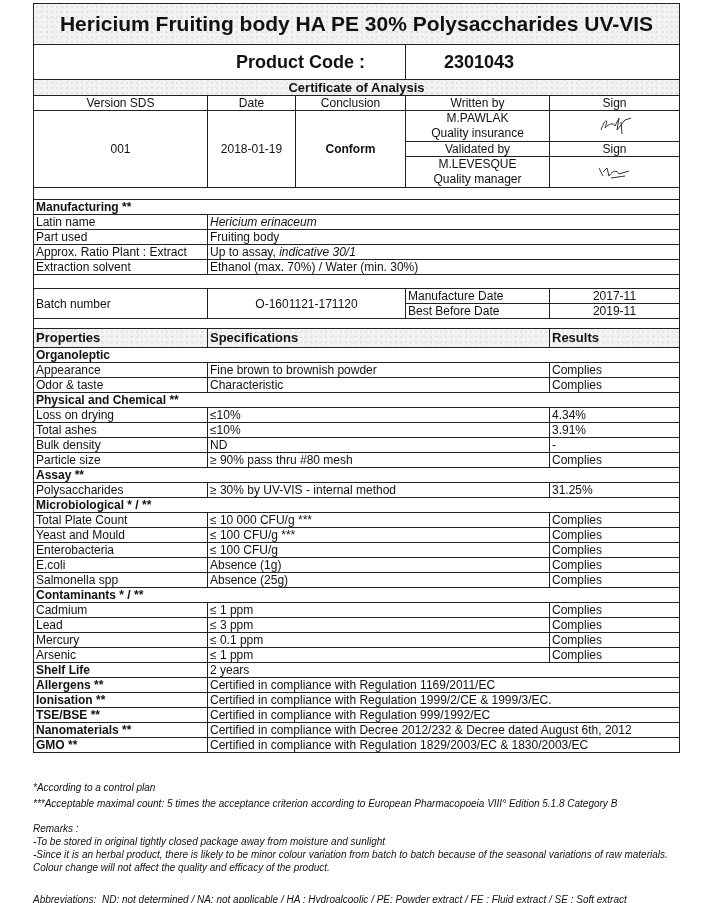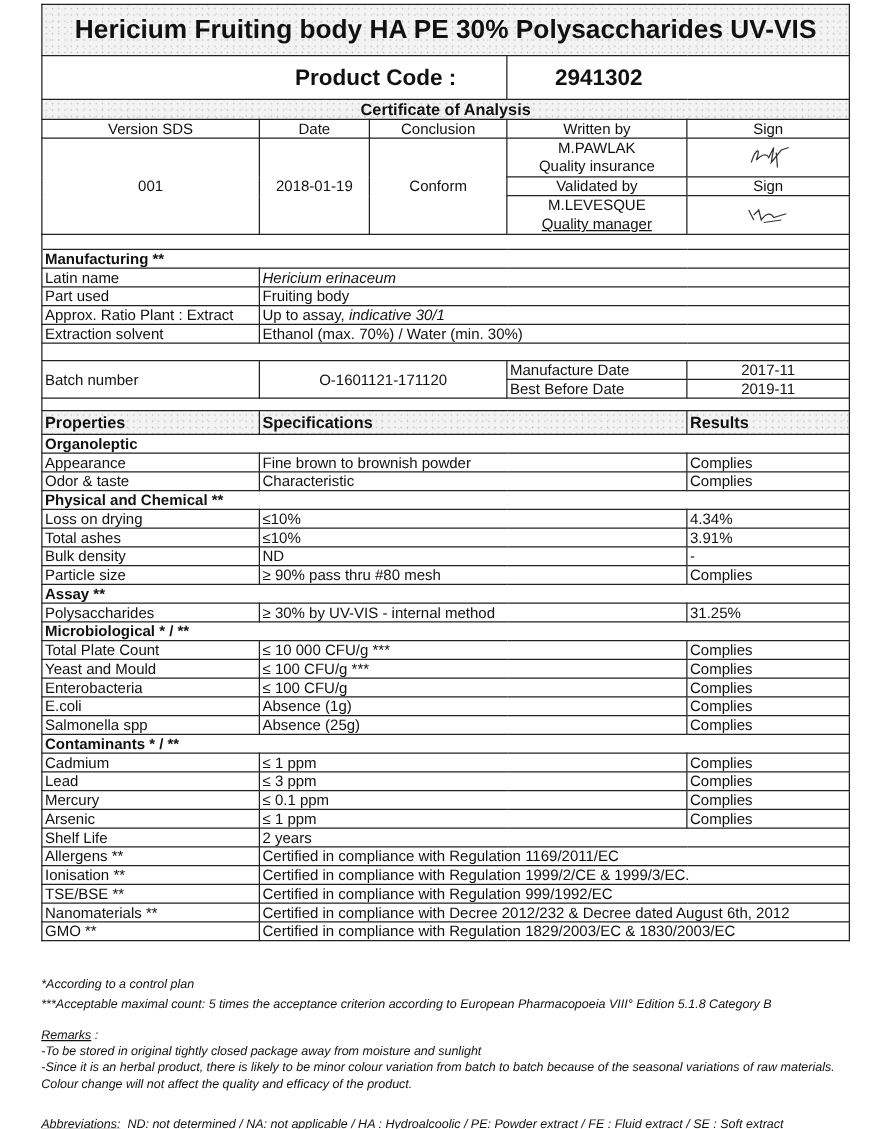--- a/index.html
+++ b/index.html
@@ -9,48 +9,48 @@
   table { border-collapse:collapse; width:100%; table-layout:fixed; }
   td { border:1.5px solid #222; padding:0 2px; font-size:12px; line-height:14px; height:14px;
        white-space:nowrap; overflow:hidden; vertical-align:middle; }
   .speckle { background:#f3f3f3;
     background-image: radial-gradient(#bbb 0.5px, transparent 0.8px), radial-gradient(#ccc 0.5px, transparent 0.8px);
     background-size: 5px 5px, 7px 7px; background-position: 0 0, 2px 3px; }
   .title { font-weight:bold; font-size:21px; text-align:center; height:40px; }
   .pc { font-weight:bold; font-size:18px; height:34px; }
   .coa { font-weight:bold; text-align:center; font-size:13px; height:15px; }
   .c { text-align:center; }
-  .b { font-weight:normal; }
+  .b { font-weight:bold; }
   .i { font-style:italic; }
   .gap td { height:14px; border-left:1.5px solid #222; border-right:1.5px solid #222; }
   .sec td { font-weight:bold; }
   .hdr td { font-weight:bold; text-align:left; height:18px; font-size:13px; }
   .sig { font-family:"DejaVu Serif", serif; font-style:italic; font-size:14px; color:#333; text-align:center; }
   .foot { position:absolute; left:33px; width:670px; font-size:10px; font-style:italic; line-height:13px; }
-  .u { text-decoration:underline; }
+  .u { }
 </style>
 </head>
 <body>
 
 <div class="doc">
   <table>
     <colgroup>
         <col style="width:174px">
         <col style="width:88px">
         <col style="width:110px">
         <col style="width:144px">
         <col style="width:130px">
       </colgroup>
     <tbody>
         <tr>
           <td colspan="5" class="title speckle">Hericium Fruiting body HA PE 30% Polysaccharides UV-VIS</td>
         </tr>
     <tr>
       <td colspan="3" class="pc" style="text-align:right;padding-right:40px">Product Code :</td>
-      <td colspan="2" class="pc" style="padding-left:38px">2941302</td>
+      <td colspan="2" class="pc" style="padding-left:38px">2301043</td>
     </tr>
     <tr>
           <td colspan="5" class="coa speckle">Certificate of Analysis</td>
         </tr>
     <tr>
       <td class="c">Version SDS</td>
       <td class="c">Date</td>
       <td class="c">Conclusion</td>
       <td class="c">Written by</td>
       <td class="c">Sign</td>

